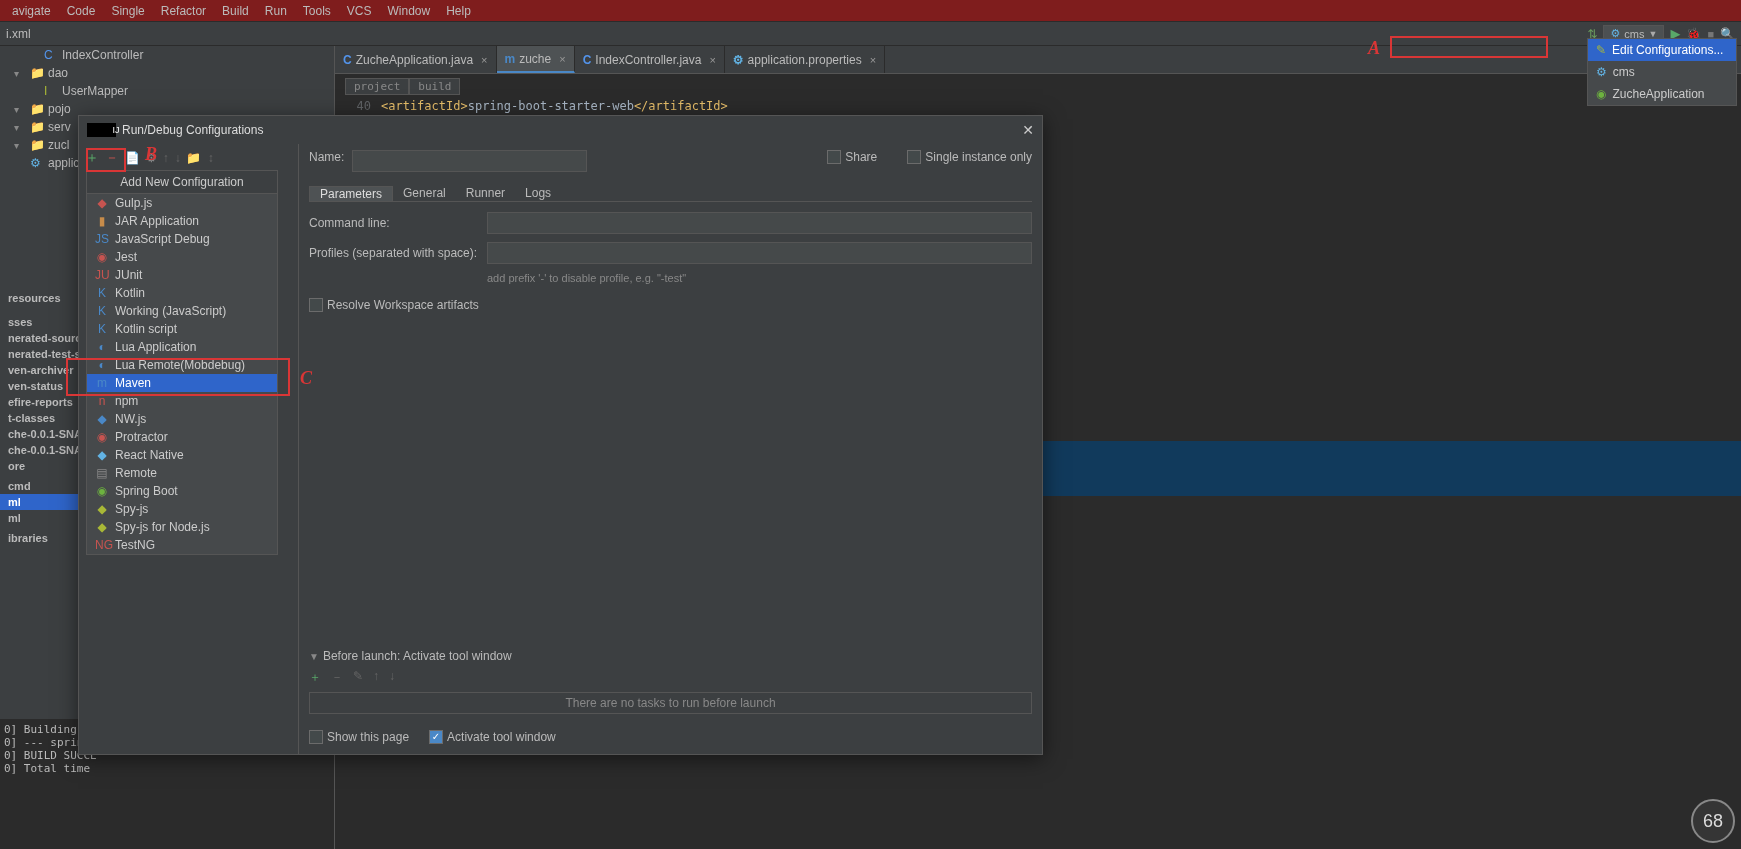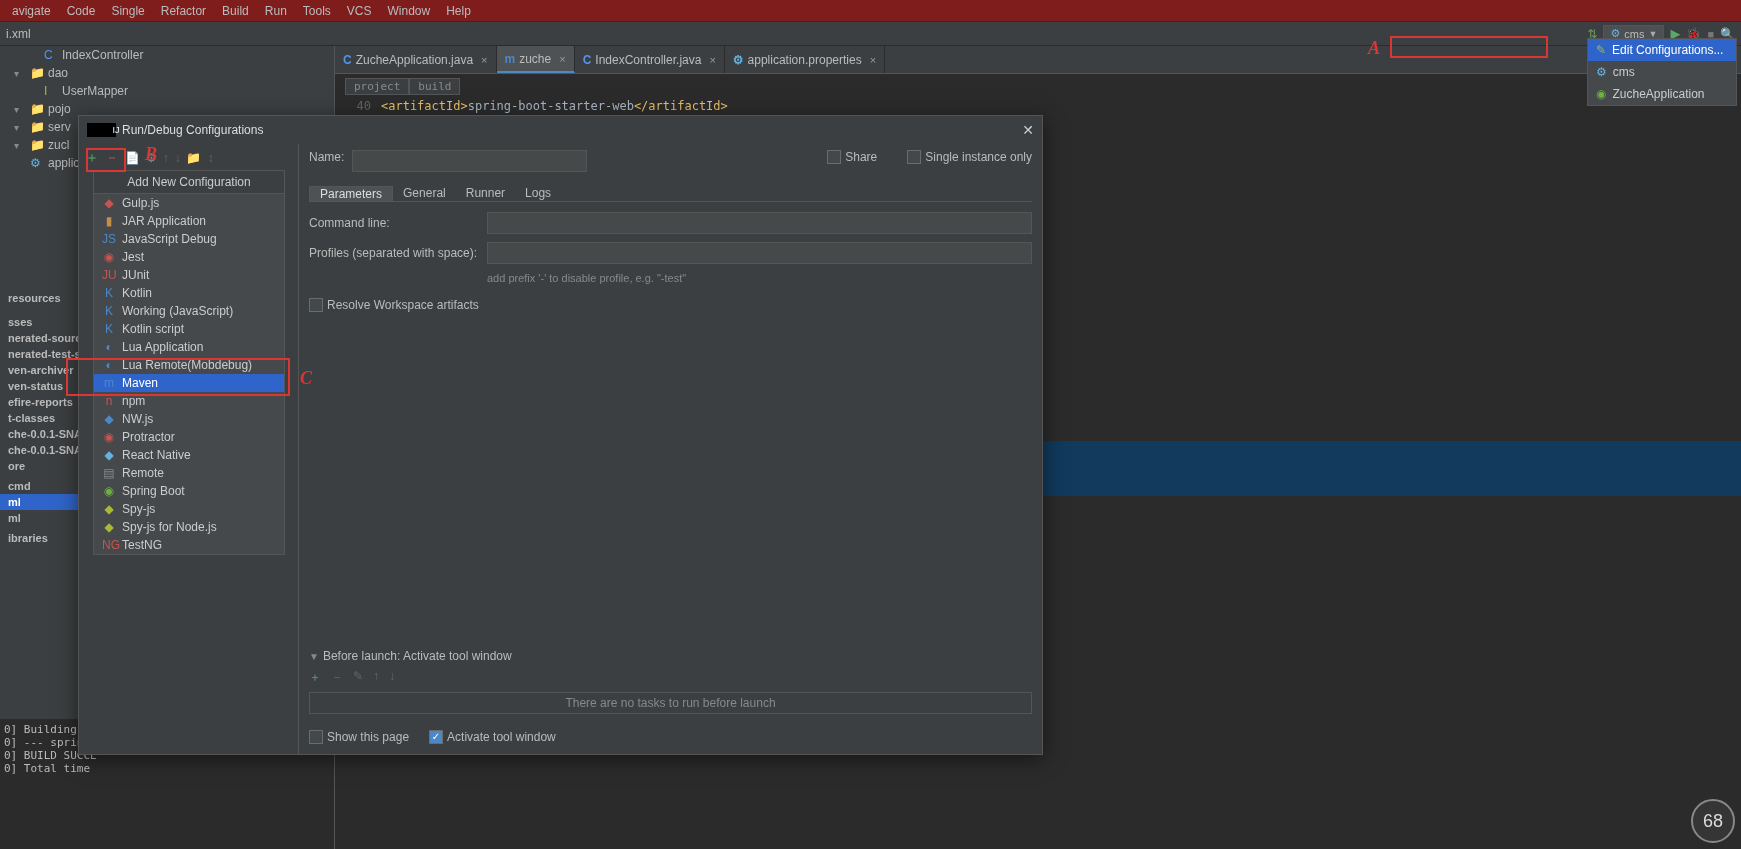--- a/index.html
+++ b/index.html
@@ -302,21 +302,20 @@
 }
 
 .popup-list {
   position: absolute;
   left: 86px;
   top: 170px;
   width: 192px;
   background: #46494b;
   border: 1px solid #555;
   z-index: 200;
-  margin-left: 7px;
 }
 .popup-header {
   text-align: center;
   padding: 4px;
   color: #ccc;
   background: #3c3f41;
   border-bottom: 1px solid #555;
 }
 .popup-item {
   display: flex;

